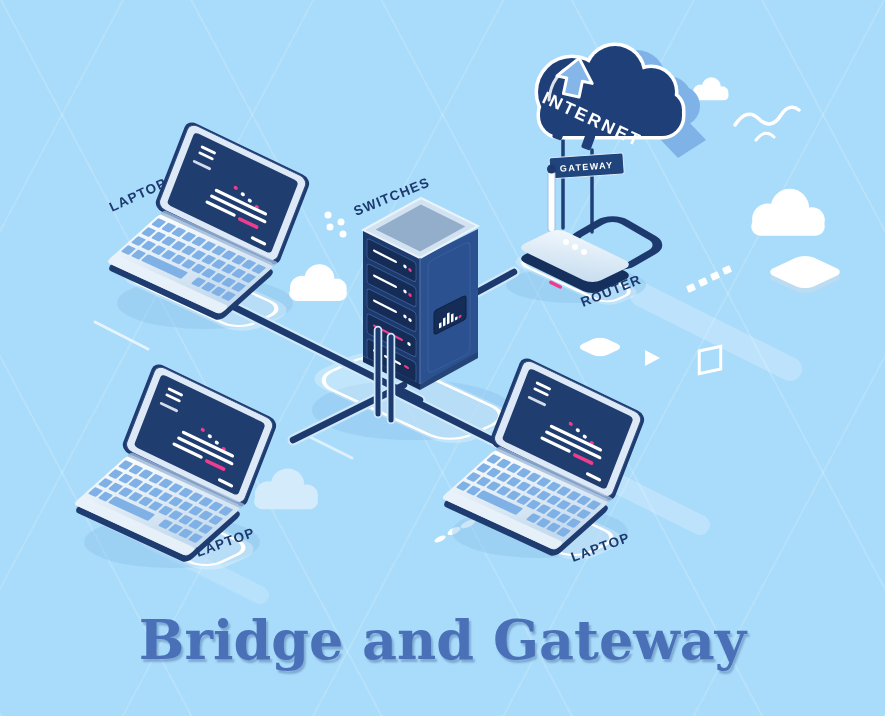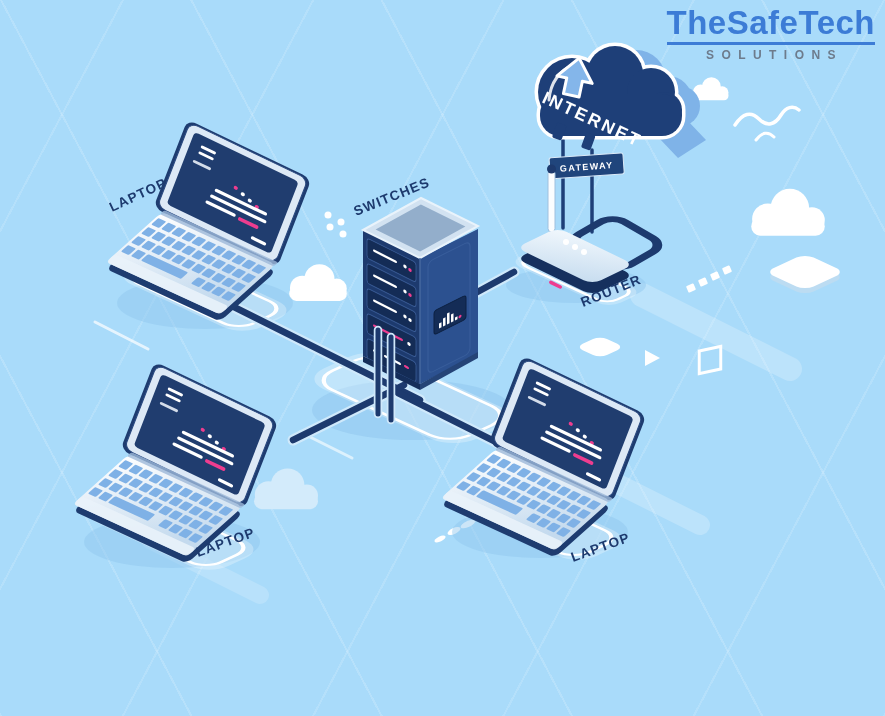--- a/index.html
+++ b/index.html
@@ -343,20 +343,17 @@
     <use href="#laptop" transform="translate(440,356)"></use>
 
     <text class="devlabel" transform="translate(112,212) rotate(-25)">LAPTOP</text>
     <text class="devlabel" transform="translate(198,557) rotate(-20)">LAPTOP</text>
     <text class="devlabel" transform="translate(573,562) rotate(-20)">LAPTOP</text>
     <text class="devlabel" transform="translate(356,216) rotate(-22)">SWITCHES</text>
     <text class="devlabel" transform="translate(583,307) rotate(-22)">ROUTER</text>
   </svg>
 
   
-  <div class="logo">
-    <div class="brand">TheSafeTech</div>
-    <div class="tagline">SOLUTIONS</div>
-  </div>
 
   
+  <div class="title">Bridge and Gateway</div>
 
 </div>
 
 </body></html>

